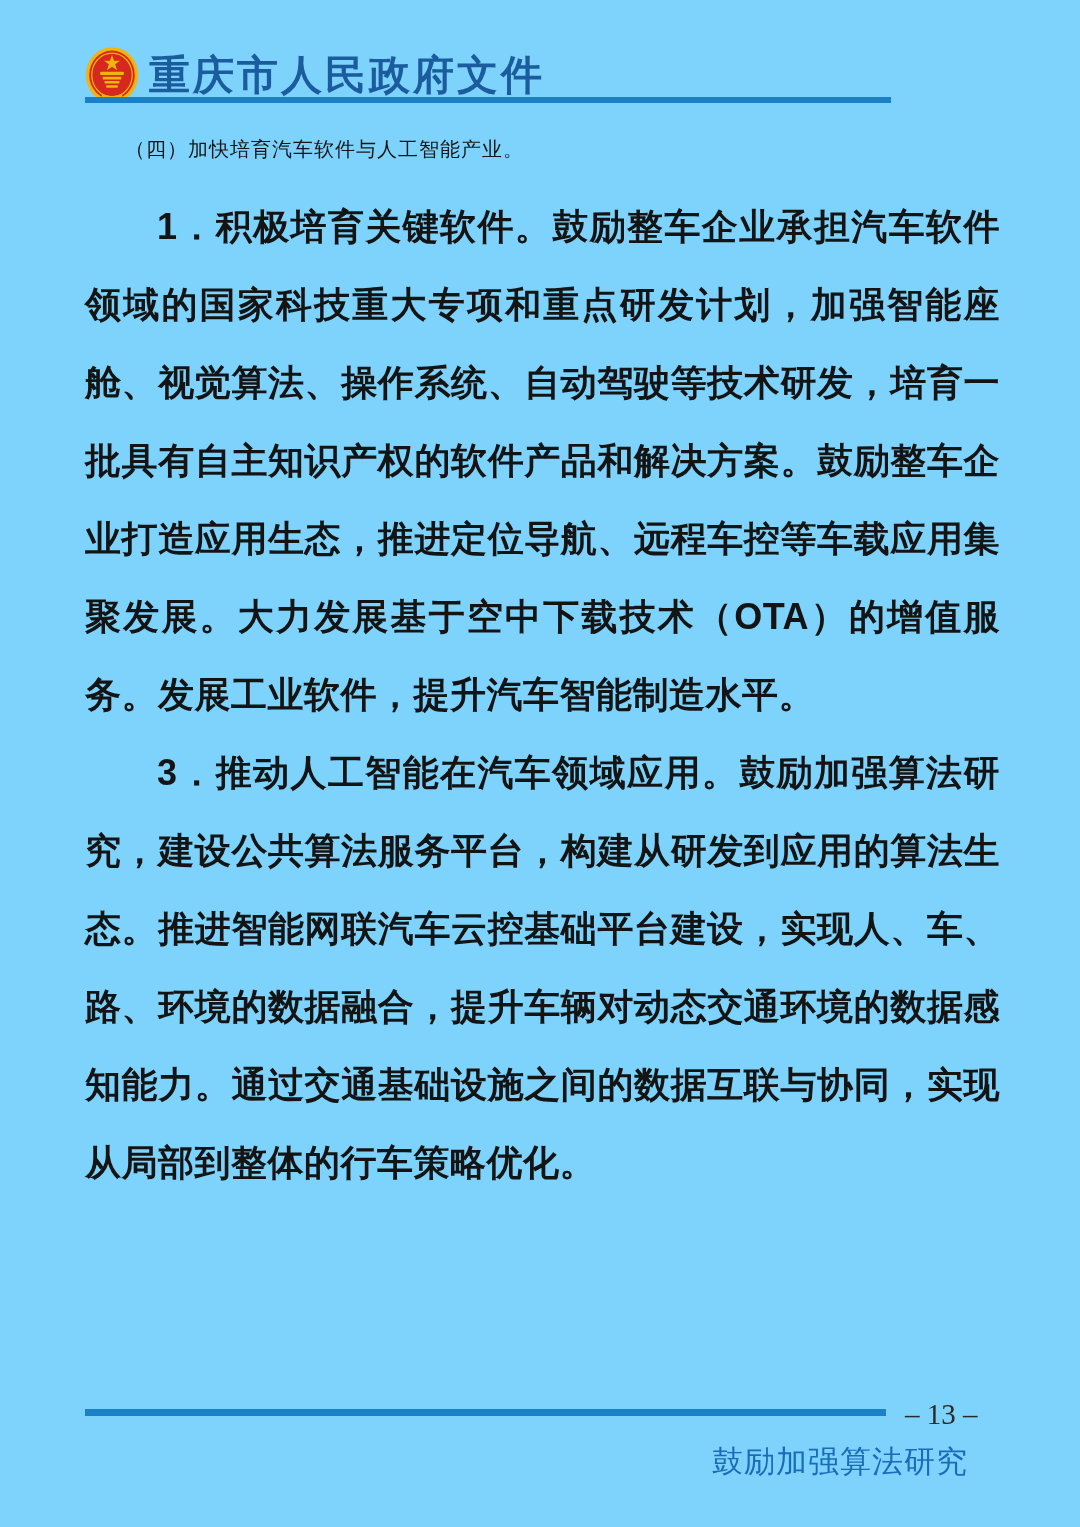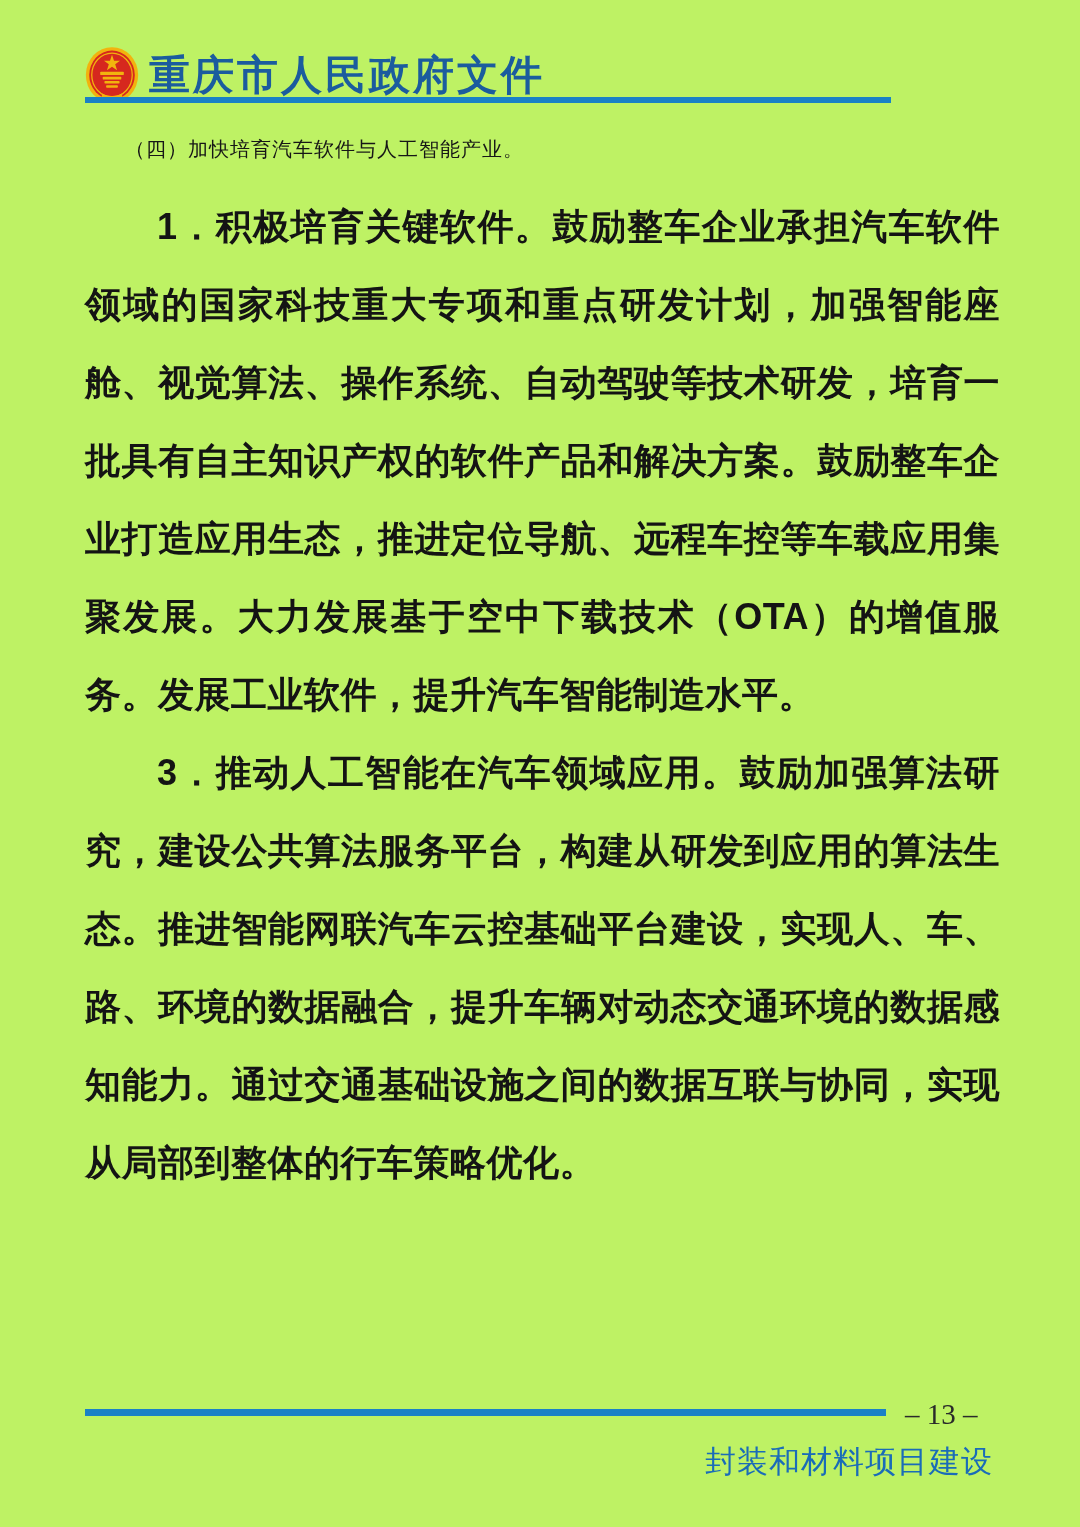--- a/index.html
+++ b/index.html
@@ -1,20 +1,20 @@
 <!DOCTYPE html>
 <html><head>
 <meta charset="utf-8">
 <style>
   html, body { margin: 0; padding: 0; background: #ffffff; }
   .page {
     position: relative;
     width: 1080px;
     height: 1527px;
-    background: #bef264;
+    background: #7dd3fc;
     overflow: hidden;
     font-family: "Liberation Serif", "DejaVu Serif", serif;
   }
 
   
   .header {
     position: absolute;
     left: 85px;
     top: 46px;
     width: 915px;
@@ -132,15 +132,15 @@
   <div class="header-rule"></div>
 
   <main class="doc-body">
     <p class="section-heading">（四）加快培育汽车软件与人工智能产业。</p>
     <p class="para">1．积极培育关键软件。鼓励整车企业承担汽车软件领域的国家科技重大专项和重点研发计划，加强智能座舱、视觉算法、操作系统、自动驾驶等技术研发，培育一批具有自主知识产权的软件产品和解决方案。鼓励整车企业打造应用生态，推进定位导航、远程车控等车载应用集聚发展。大力发展基于空中下载技术（OTA）的增值服务。发展工业软件，提升汽车智能制造水平。</p>
     <p class="para">3．推动人工智能在汽车领域应用。鼓励加强算法研究，建设公共算法服务平台，构建从研发到应用的算法生态。推进智能网联汽车云控基础平台建设，实现人、车、路、环境的数据融合，提升车辆对动态交通环境的数据感知能力。通过交通基础设施之间的数据互联与协同，实现从局部到整体的行车策略优化。</p>
   </main>
 
   <div class="footer-rule"></div>
   <div class="page-number">– 13 –</div>
-  <div class="publisher">封装和材料项目建设</div>
+  <div class="publisher">鼓励加强算法研究</div>
 
 </div>
 
 </body></html>

